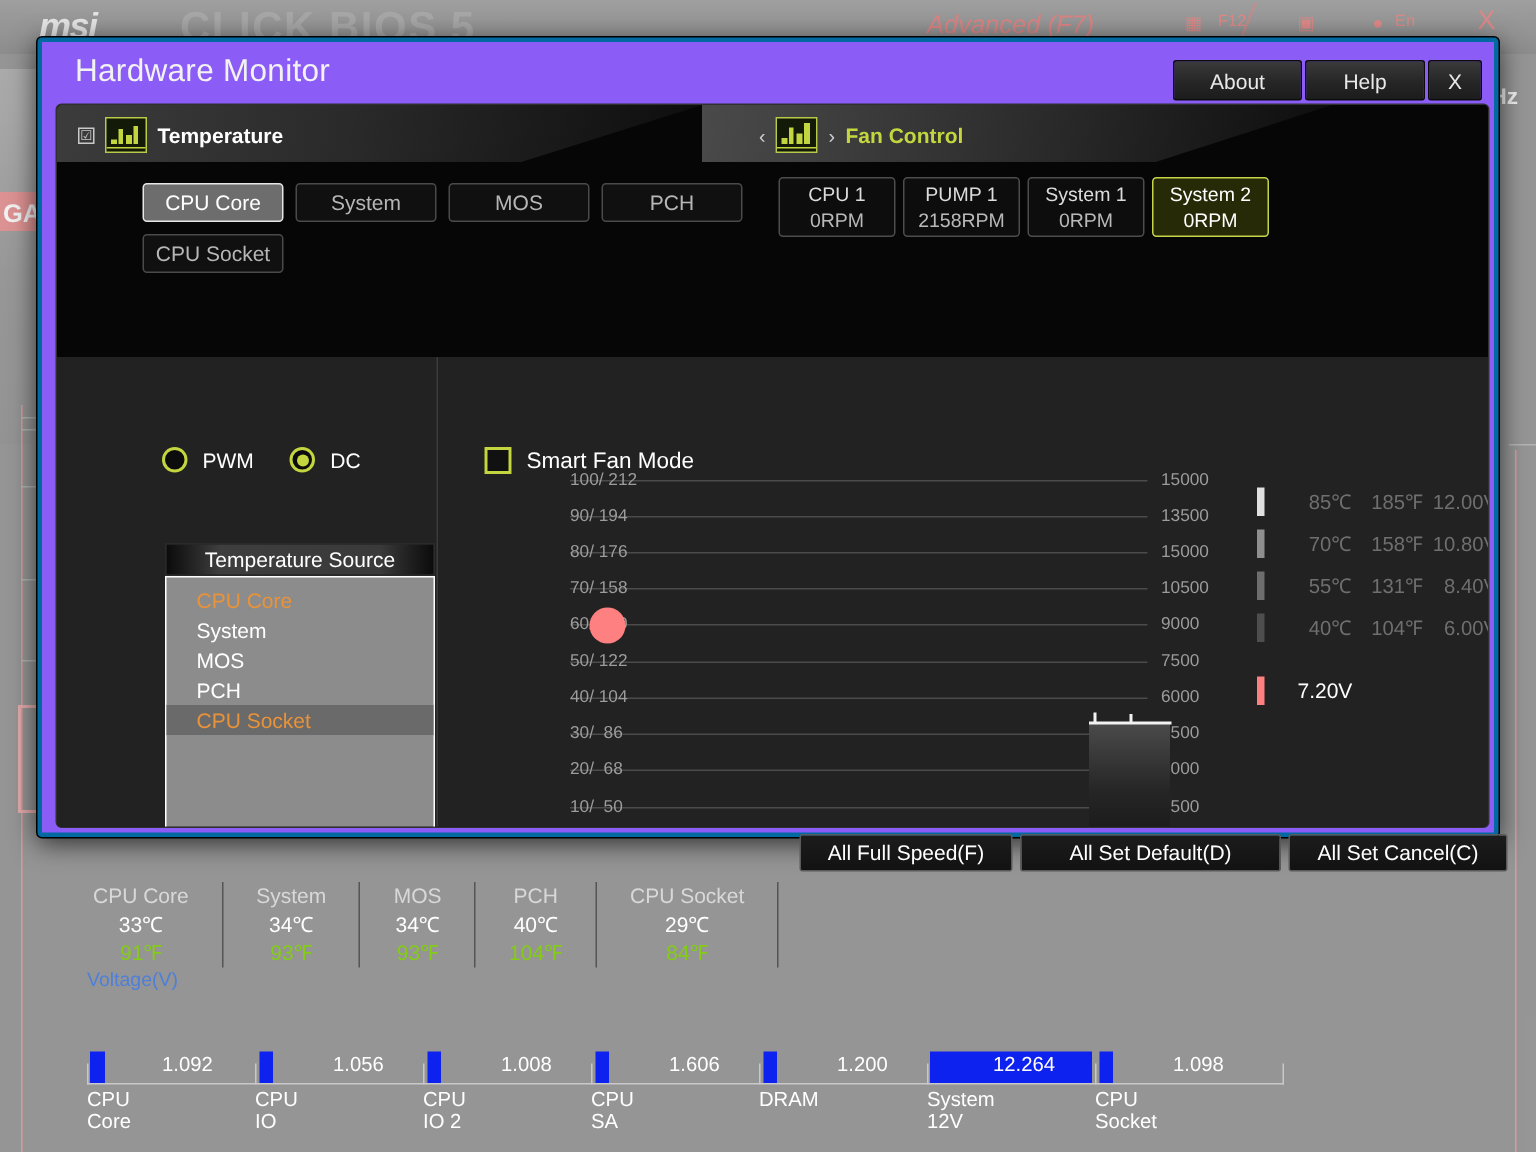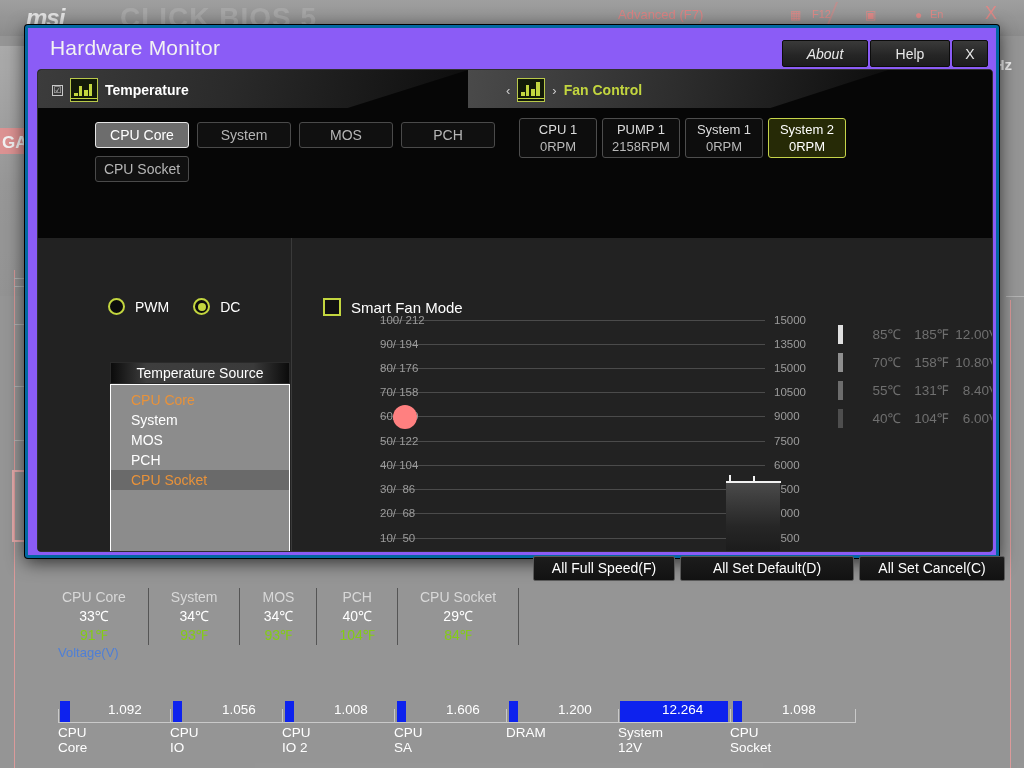--- a/index.html
+++ b/index.html
@@ -21,21 +21,21 @@
     font-size: 24px; font-weight: bold; font-style: italic;
     color: #f2f2f2; letter-spacing: -1px;
   }
   .bg-logo2 {
     position: absolute; left: 120px; top: 2px;
     font-size: 28px; font-weight: bold; color: #b5b5b5;
     letter-spacing: 1px; opacity: .75;
   }
   .bg-adv {
     position: absolute; left: 618px; top: 7px;
-    font-size: 13px; color: #e78b8b;
+    font-size: 17px; color: #e78b8b; font-style: italic;
   }
   .bg-ico { position: absolute; top: 8px; color: #e9918f; font-size: 12px; }
   .bg-slash { position:absolute; top: 2px; width:2px; height:30px; background:#d8908f; transform: skewX(-22deg); opacity:.65; }
   .bg-left-panel {
     position: absolute; left: 0; top: 46px; width: 62px; height: 250px;
     background: linear-gradient(180deg,#b4b4b4,#a0a0a0 55%, #9b9b9b);
   }
   .bg-ga {
     position: absolute; left: 2px; top: 133px;
     font-size: 17px; font-weight: bold; color: #fff;
@@ -71,21 +71,21 @@
   .tbtn {
     height: 27px; line-height: 26px; text-align: center;
     font-size: 14px; color: #e9e9e9;
     background: linear-gradient(#3a3a3a,#262626 55%,#1c1c1c);
     border: 1px solid #0c0c0c;
     border-radius: 2px;
     margin-left: 2px;
     padding: 0 10px;
     min-width: 30px;
   }
-  .tbtn.about { width: 86px; font-style: italic; }
+  .tbtn.about { width: 86px; }
   .tbtn.help  { width: 80px; }
   .tbtn.close { width: 36px; }
 
   
   .frame {
     position: absolute; left: 9px; top: 41px; width: 956px; height: 483px;
     background: #0b0b0b;
     border: 1px solid #303030;
     border-radius: 4px;
     overflow: hidden;
@@ -414,20 +414,24 @@
             <span class="lcell">55℃</span>
             <span class="lcell" style="width:50px">131℉</span>
             <span class="lcell v">8.40V</span>
           </div>
           <div class="lrow">
             <span class="lbar" style="background:#4e4e4e"></span>
             <span class="lcell">40℃</span>
             <span class="lcell" style="width:50px">104℉</span>
             <span class="lcell v">6.00V</span>
           </div>
+          <div class="lrow hot">
+            <span class="lbar"></span>
+            <span>7.20V</span>
+          </div>
         </div>
       </div>
     </div>
   </div>
 
   <div class="actions">
     <div class="abtn w1">All Full Speed(F)</div>
     <div class="abtn w2">All Set Default(D)</div>
     <div class="abtn w3">All Set Cancel(C)</div>
   </div>

